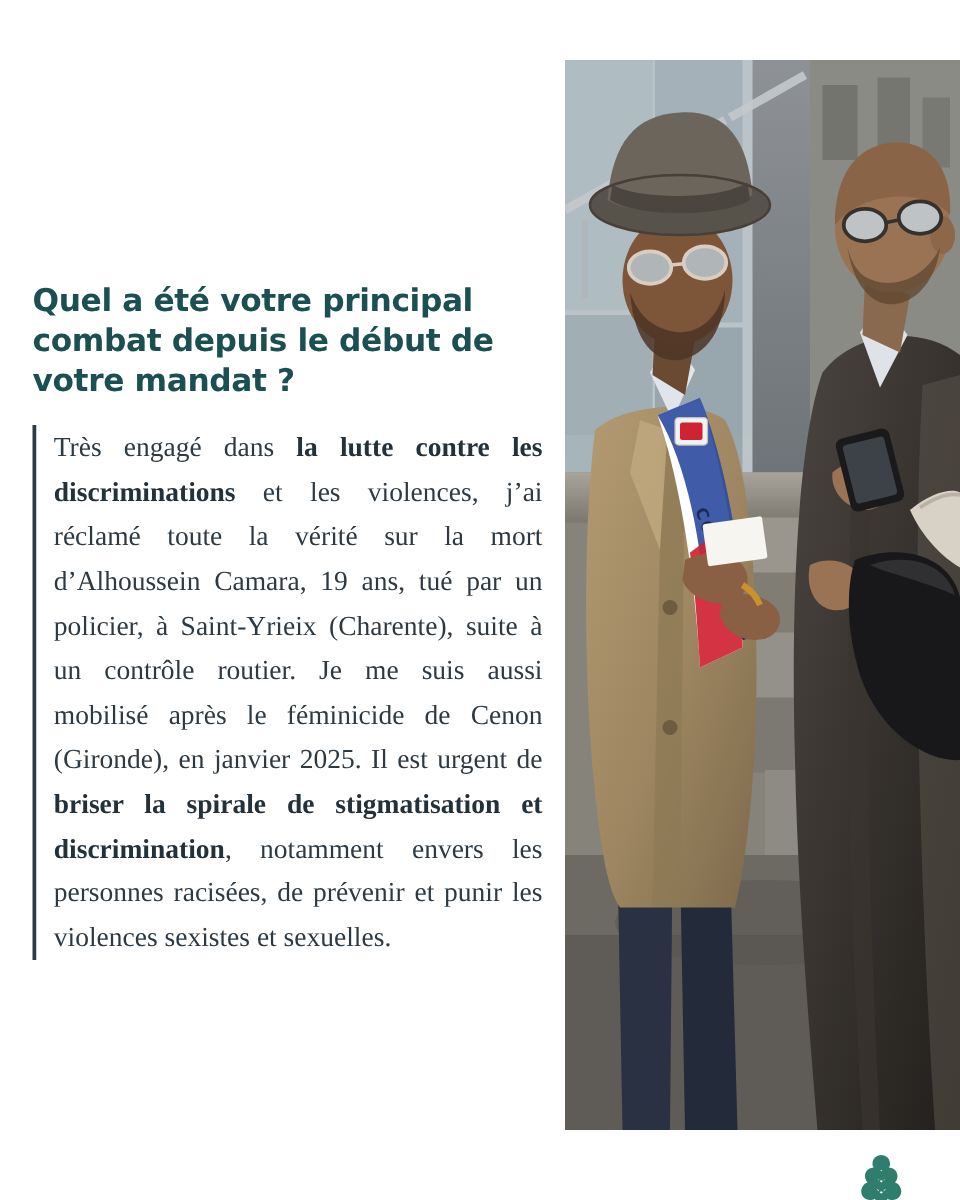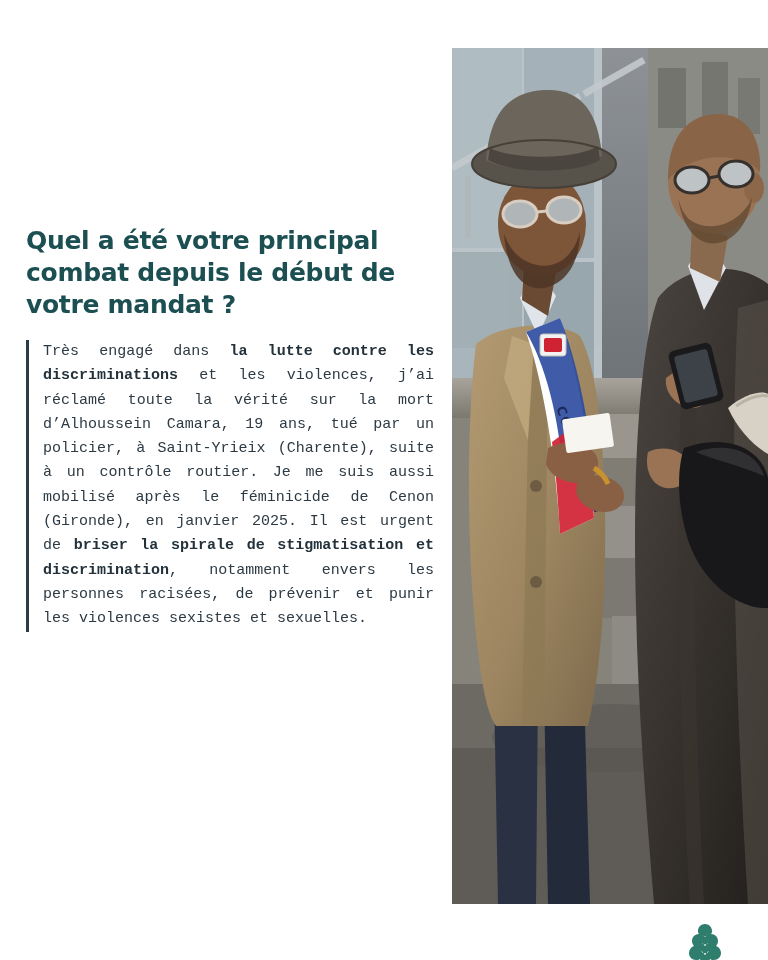--- a/index.html
+++ b/index.html
@@ -60,22 +60,22 @@
     width: 3px;
     background: #2f3b44;
     flex: 0 0 3px;
     margin-right: 14px;
     align-self: stretch;
   }
 
   .answer {
     flex: 1 1 auto;
     color: #2d3a44;
-    font-family: Liberation Mono, monospace;
-    font-size: 15px;
+    font-family: Liberation Serif, serif;
+    font-size: 22px;
     line-height: 1.62;
     text-align: justify;
     text-justify: inter-word;
     hyphens: none;
   }
 
   .answer b {
     font-weight: bold;
     color: #23313b;
   }

